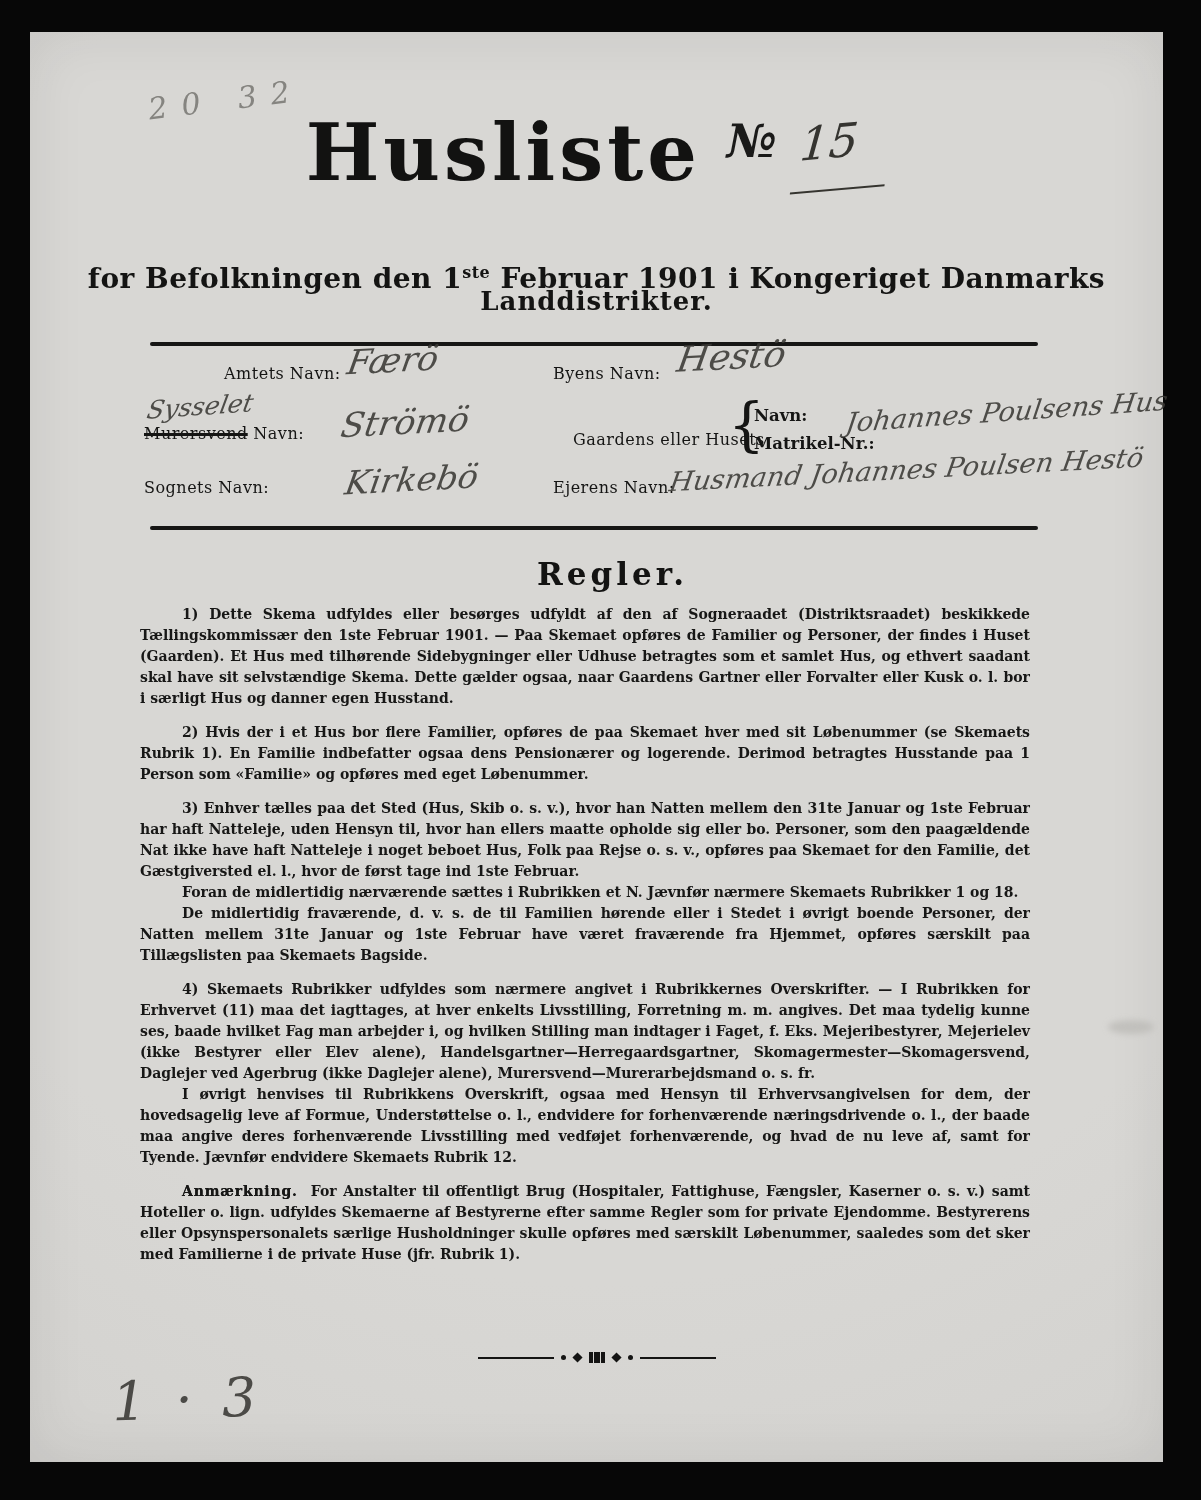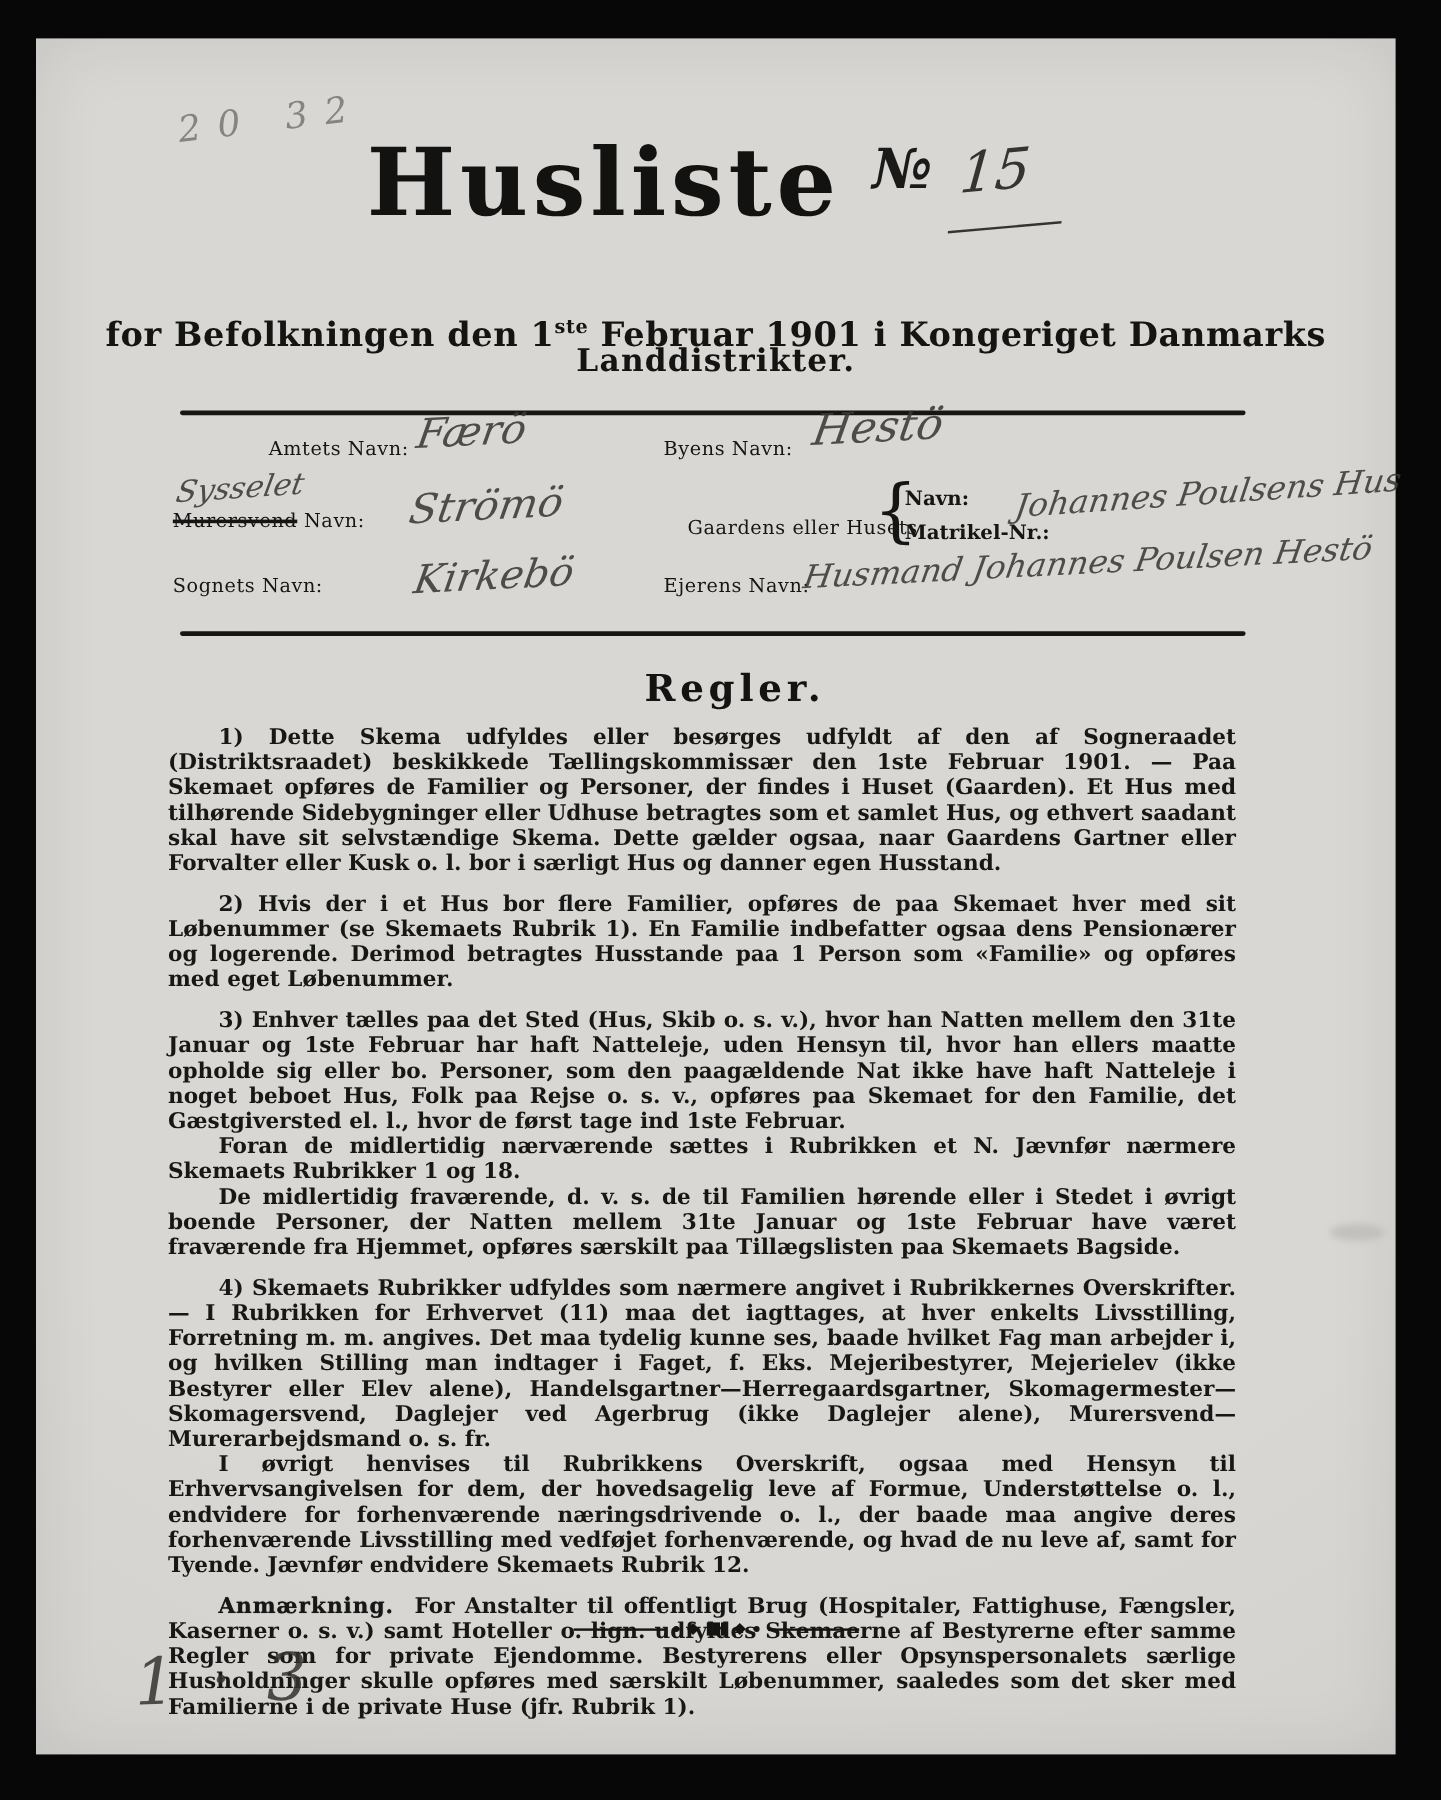--- a/index.html
+++ b/index.html
@@ -55,21 +55,21 @@
   .brace{position:absolute;left:698px;top:364px;font-size:58px;font-weight:normal;color:#151514;line-height:1;}
   .gsub{position:absolute;left:724px;font-size:16.5px;font-weight:bold;color:#151514;}
   .gsub1{top:374px;}
   .gsub2{top:402px;}
   .regler{
     position:absolute;left:0;top:524px;width:100%;text-align:center;
     font-size:31px;font-weight:bold;letter-spacing:4px;color:#131312;padding-left:16px;
   }
   .rules-body{
     position:absolute;left:110px;top:572px;width:890px;
-    font-size:18px;font-weight:bold;line-height:21px;color:#171716;
+    font-size:14px;font-weight:bold;line-height:21px;color:#171716;
     text-align:justify;
   }
   .rules-body p{margin:0;text-indent:42px;}
   .rules-body p.g{margin-top:13px;}
   .note-lead{letter-spacing:.8px;text-shadow:0 0 .6px #171716;}
   .divider{
     position:absolute;left:0;top:1320px;width:100%;
     display:flex;justify-content:center;align-items:center;gap:7px;
   }
   .divider .line{width:76px;height:2px;background:#141413;}

